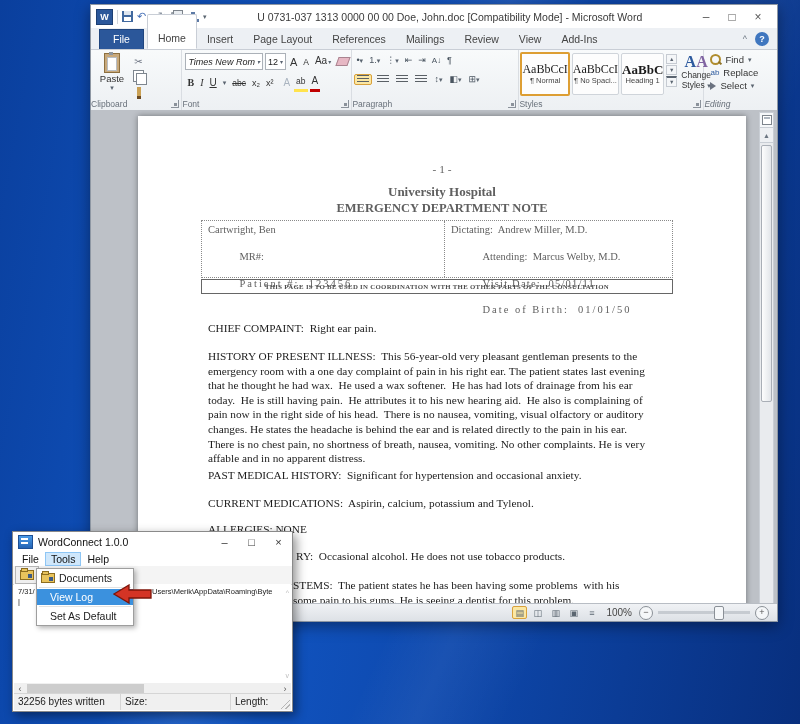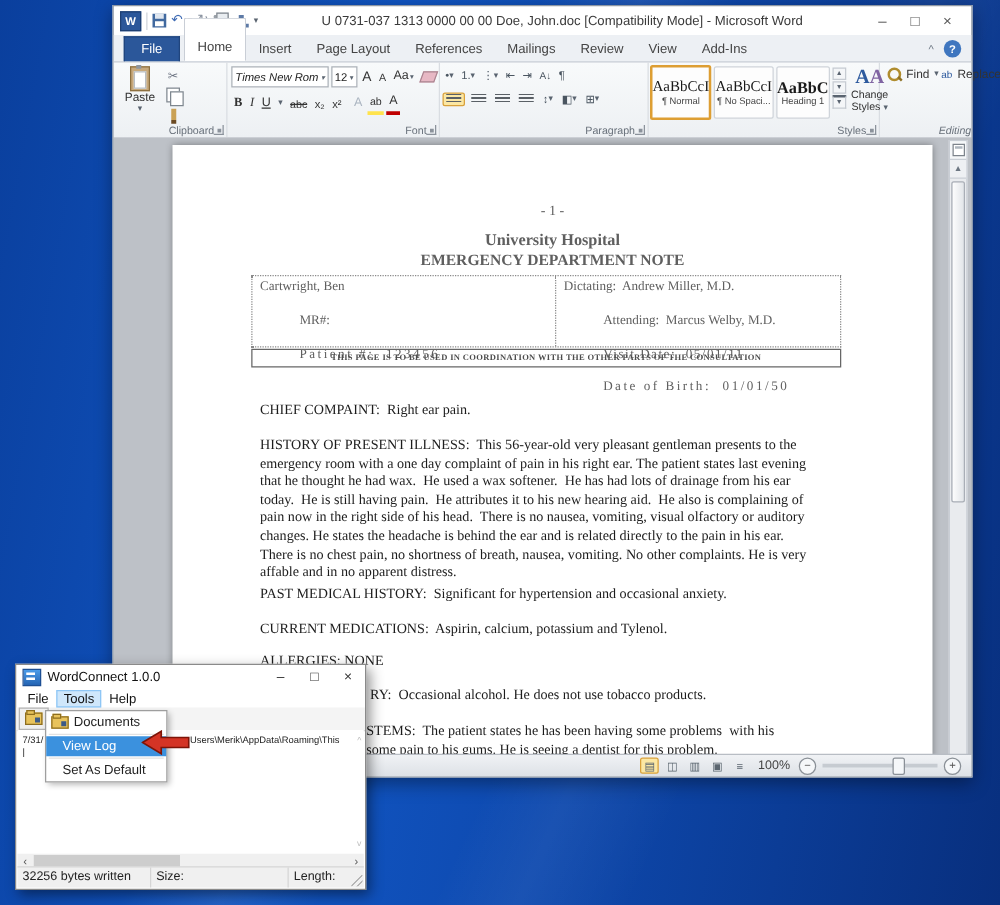--- a/index.html
+++ b/index.html
@@ -37,21 +37,21 @@
   .tab{font-size:10.5px;color:#444;padding:17px 10px 4px;line-height:12px;}
   .tab.file{background:#2b579a;color:#fff;padding:3px 13px 4px;margin-right:3px;border:1px solid #20457e;border-bottom:none;}
   .tab.active{background:#fff;border:1px solid #c9ced6;border-bottom:1px solid #fff;border-radius:2px 2px 0 0;}
   .ribextras{position:absolute;right:8px;bottom:3px;display:flex;gap:8px;align-items:center;}
   .collapse{font-size:9px;color:#6c7682;}
   .helpbtn{width:14px;height:14px;border-radius:50%;background:#3f76bf;color:#fff;font-size:9px;font-weight:bold;
     display:inline-flex;align-items:center;justify-content:center;}
   
   .ribbon{height:60px;background:linear-gradient(#f8fafb,#edf0f3);border-bottom:1px solid #c3c8cf;display:flex;}
   .rgroup{position:relative;border-right:1px solid #d9dde2;height:100%;box-sizing:border-box;}
-  .rlabel{position:absolute;bottom:1px;left:0;right:10px;text-align:right;font-size:8.5px;color:#68707a;}
+  .rlabel{position:absolute;bottom:1px;left:0;right:10px;text-align:left;font-size:8.5px;color:#68707a;}
   .dlg{position:absolute;right:2px;bottom:2px;width:7px;height:7px;border-right:1px solid #8b929b;border-bottom:1px solid #8b929b;}
   .dlg:before{content:"";position:absolute;right:1px;bottom:1px;width:3px;height:3px;background:#8b929b;}
   .g-clip{width:92px;}.g-font{width:170px;}.g-par{width:168px;}.g-sty{width:185px;}.g-edit{width:73px;border-right:none;}
   .gc{display:flex;padding:3px 2px 0 3px;}
   .paste{width:36px;display:flex;flex-direction:column;align-items:center;font-size:9.5px;color:#333;}
   .clipico{width:14px;height:18px;background:#c8a97c;border:1px solid #8d7040;position:relative;}
   .clipico:before{content:"";position:absolute;left:2px;top:3px;width:8px;height:12px;background:#fff;border:1px solid #b9bec4;}
   .clipico:after{content:"";position:absolute;left:4px;top:-2px;width:4px;height:3px;background:#8f969e;}
   .minicol{display:flex;flex-direction:column;gap:1px;padding-top:1px;}
   .mico{width:17px;height:14px;display:inline-flex;align-items:center;justify-content:center;font-size:10px;color:#6b7280;}
@@ -74,21 +74,21 @@
   .stybox{width:52px;height:40px;margin:3px 1px 0;background:#fdfdfd;border:1px solid #cfd4da;border-radius:2px;
     display:flex;flex-direction:column;align-items:center;justify-content:center;}
   .stybox.sel{border:2px solid #dd9e33;margin-top:2px;}
   .stypre{font-family:"Liberation Serif",serif;font-size:12px;color:#1a1a1a;line-height:13px;}
   .styname{font-size:7.5px;color:#444;}
   .styscroll{display:flex;flex-direction:column;gap:1px;padding:4px 1px 0;}
   .styscroll span{font-size:5.5px;color:#5a6470;border:1px solid #c6cbd2;background:#f4f6f8;width:9px;text-align:center;line-height:8px;}
   .chsty{display:flex;flex-direction:column;align-items:center;padding:3px 3px 0;font-size:8.5px;color:#333;}
   .chsty .aa{font-family:"Liberation Serif",serif;font-weight:bold;font-size:16px;line-height:17px;}
   .aa .a1{color:#2d5a9e;} .aa .a2{color:#8064a2;}
-  .editrows{display:flex;flex-direction:row;padding:4px 0 0 6px;gap:2px;justify-content:space-between;}
+  .editrows{display:flex;flex-direction:column;padding:4px 0 0 6px;gap:2px;justify-content:space-between;}
   .editrow{display:flex;align-items:center;gap:4px;font-size:9.5px;color:#333;}
   .ico-mag{width:7px;height:7px;border:2px solid #b08d2f;border-radius:50%;position:relative;display:inline-block;}
   .ico-mag:before{content:"";position:absolute;left:6px;top:6px;width:4px;height:2px;background:#8d7026;transform:rotate(45deg);}
   .ico-ab{font-size:8px;color:#2d5a9e;}
   .ico-sel{width:0;height:0;border-left:6px solid #6b7280;border-top:4px solid transparent;border-bottom:4px solid transparent;display:inline-block;}
   
   .docarea{position:absolute;left:0;right:0;top:105px;height:499px;background:#bdc1c7;overflow:hidden;}
   .page{position:absolute;left:47px;top:6px;width:608px;height:493px;background:#fff;box-shadow:0 0 6px rgba(0,0,0,.4);}
   .doc{position:absolute;font-family:"Liberation Serif",serif;color:#1c1c1c;font-size:11.3px;line-height:14.6px;white-space:pre-wrap;}
   .doc.center{left:0;right:0;text-align:center;}
@@ -441,21 +441,21 @@
       <span class="mi">Help</span>
     </div>
     <div class="wc-toolbar">
       <span class="wc-tbtn">
           <span class="ico-folderdoc"></span>
         </span>
     </div>
 
     <div class="wc-list">
       <span class="log-left">7/31/</span>
-      <span class="log-right">Users\Merik\AppData\Roaming\This</span>
+      <span class="log-right">Users\Merik\AppData\Roaming\Byte</span>
       <span class="caret">|</span>
       <span class="vsb-g" style="top:5px;">^</span>
       <span class="vsb-g" style="bottom:4px;">v</span>
     </div>
 
     <div class="wc-hscroll">
       <span class="hs-arrow">‹</span>
       <span class="hs-thumb"></span>
       <span class="hs-arrow hs-right">›</span>
     </div>

